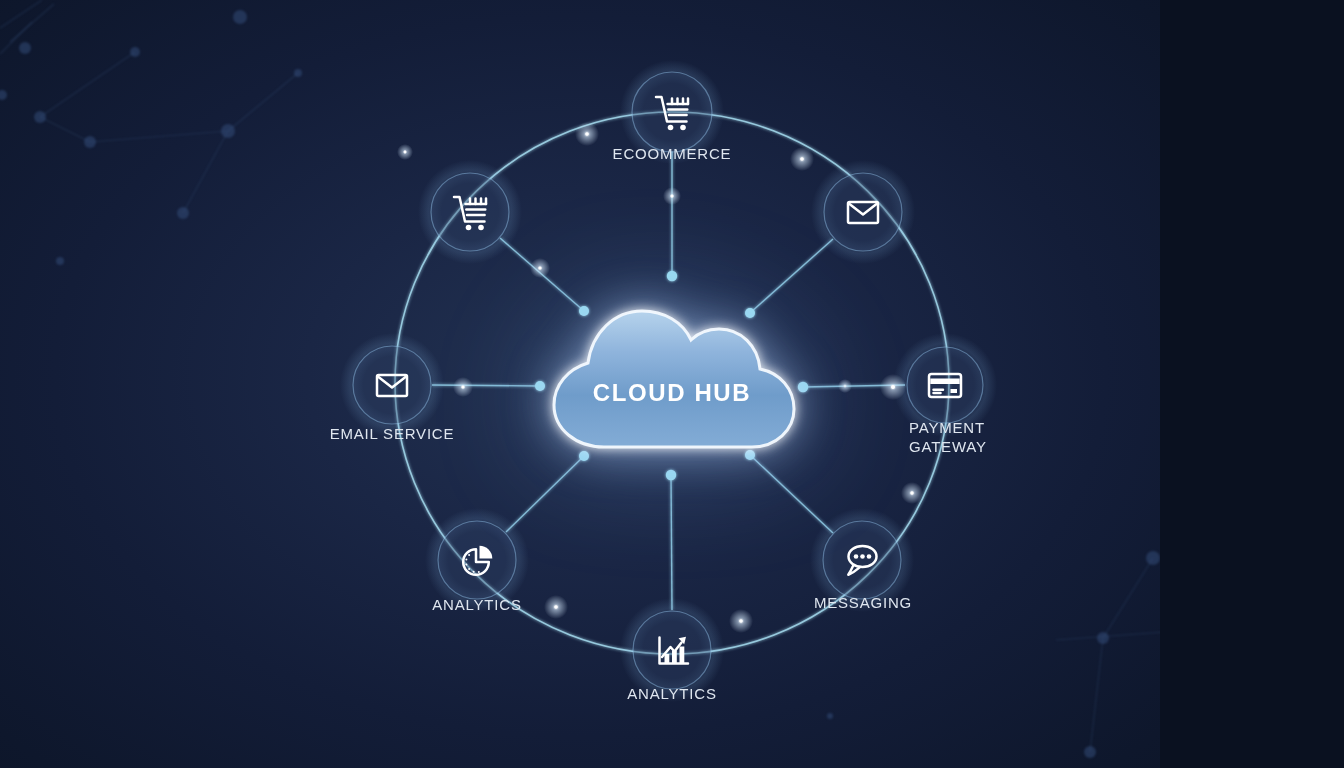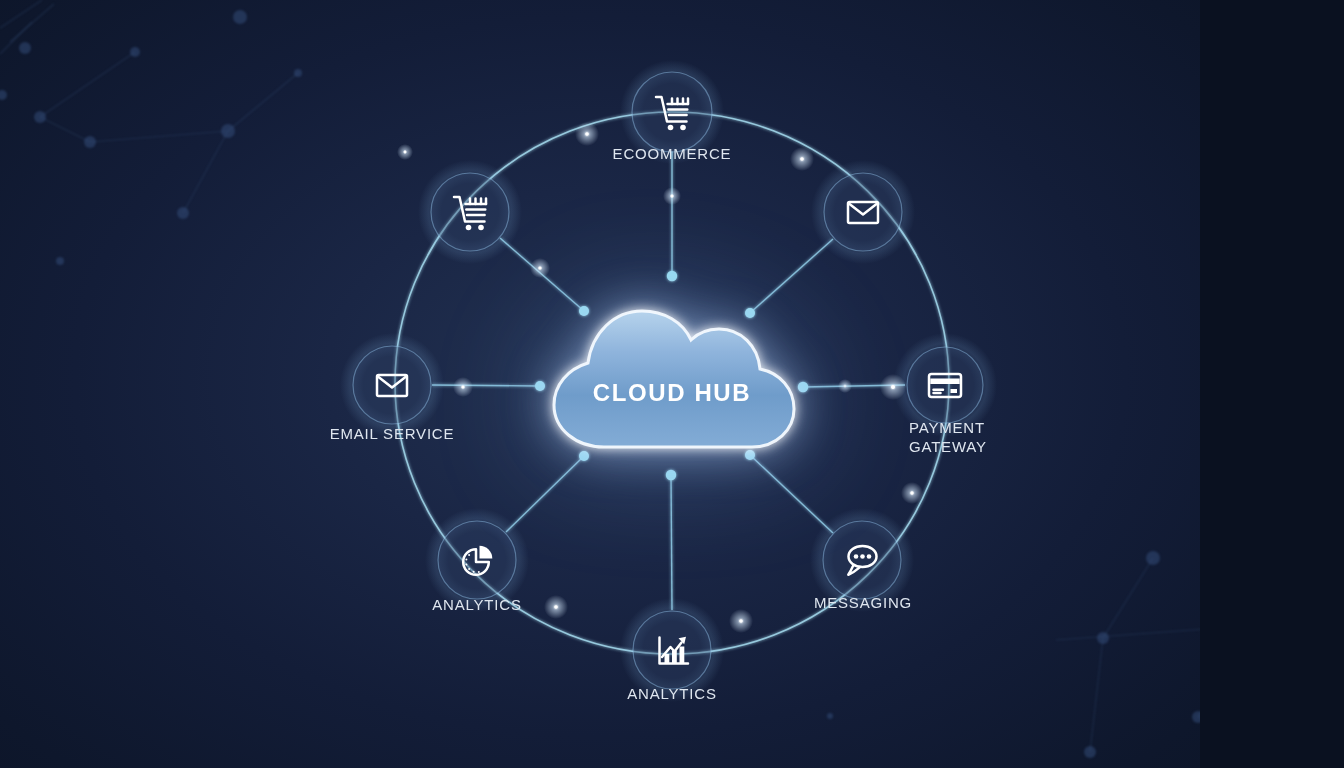--- a/index.html
+++ b/index.html
@@ -2,21 +2,20 @@
 <html><head>
 <meta charset="utf-8">
 <style>
   html,body{margin:0;padding:0;background:#0a1120;}
   #stage{
     position:relative;width:1160px;height:768px;overflow:hidden;
     background:
       radial-gradient(ellipse 1050px 720px at 50% 49%,
         #223252 0%, #1a2645 26%, #131d38 50%, #0e172c 74%, #0a1222 100%);
     font-family:"Liberation Sans", sans-serif;
-    padding-left:40px;
   }
   #stage svg{position:absolute;left:0;top:0;}
   text{font-family:"Liberation Sans", sans-serif;}
   .node-label{fill:#dfe6ef;font-size:15px;letter-spacing:.8px;}
   .hub-label{fill:#ffffff;font-size:24px;font-weight:bold;letter-spacing:1.6px;}
   .icon{stroke:#ffffff;stroke-width:2.5;fill:none;stroke-linecap:round;stroke-linejoin:round;}
   .icon-fill{fill:#ffffff;stroke:none;}
   .net-line{stroke:#2e4468;stroke-width:1.1;opacity:.45;}
   .net-dot{fill:#35507e;opacity:.5;}
   .ring{stroke:#9fd4e8;stroke-width:1.6;fill:none;opacity:.9;}

